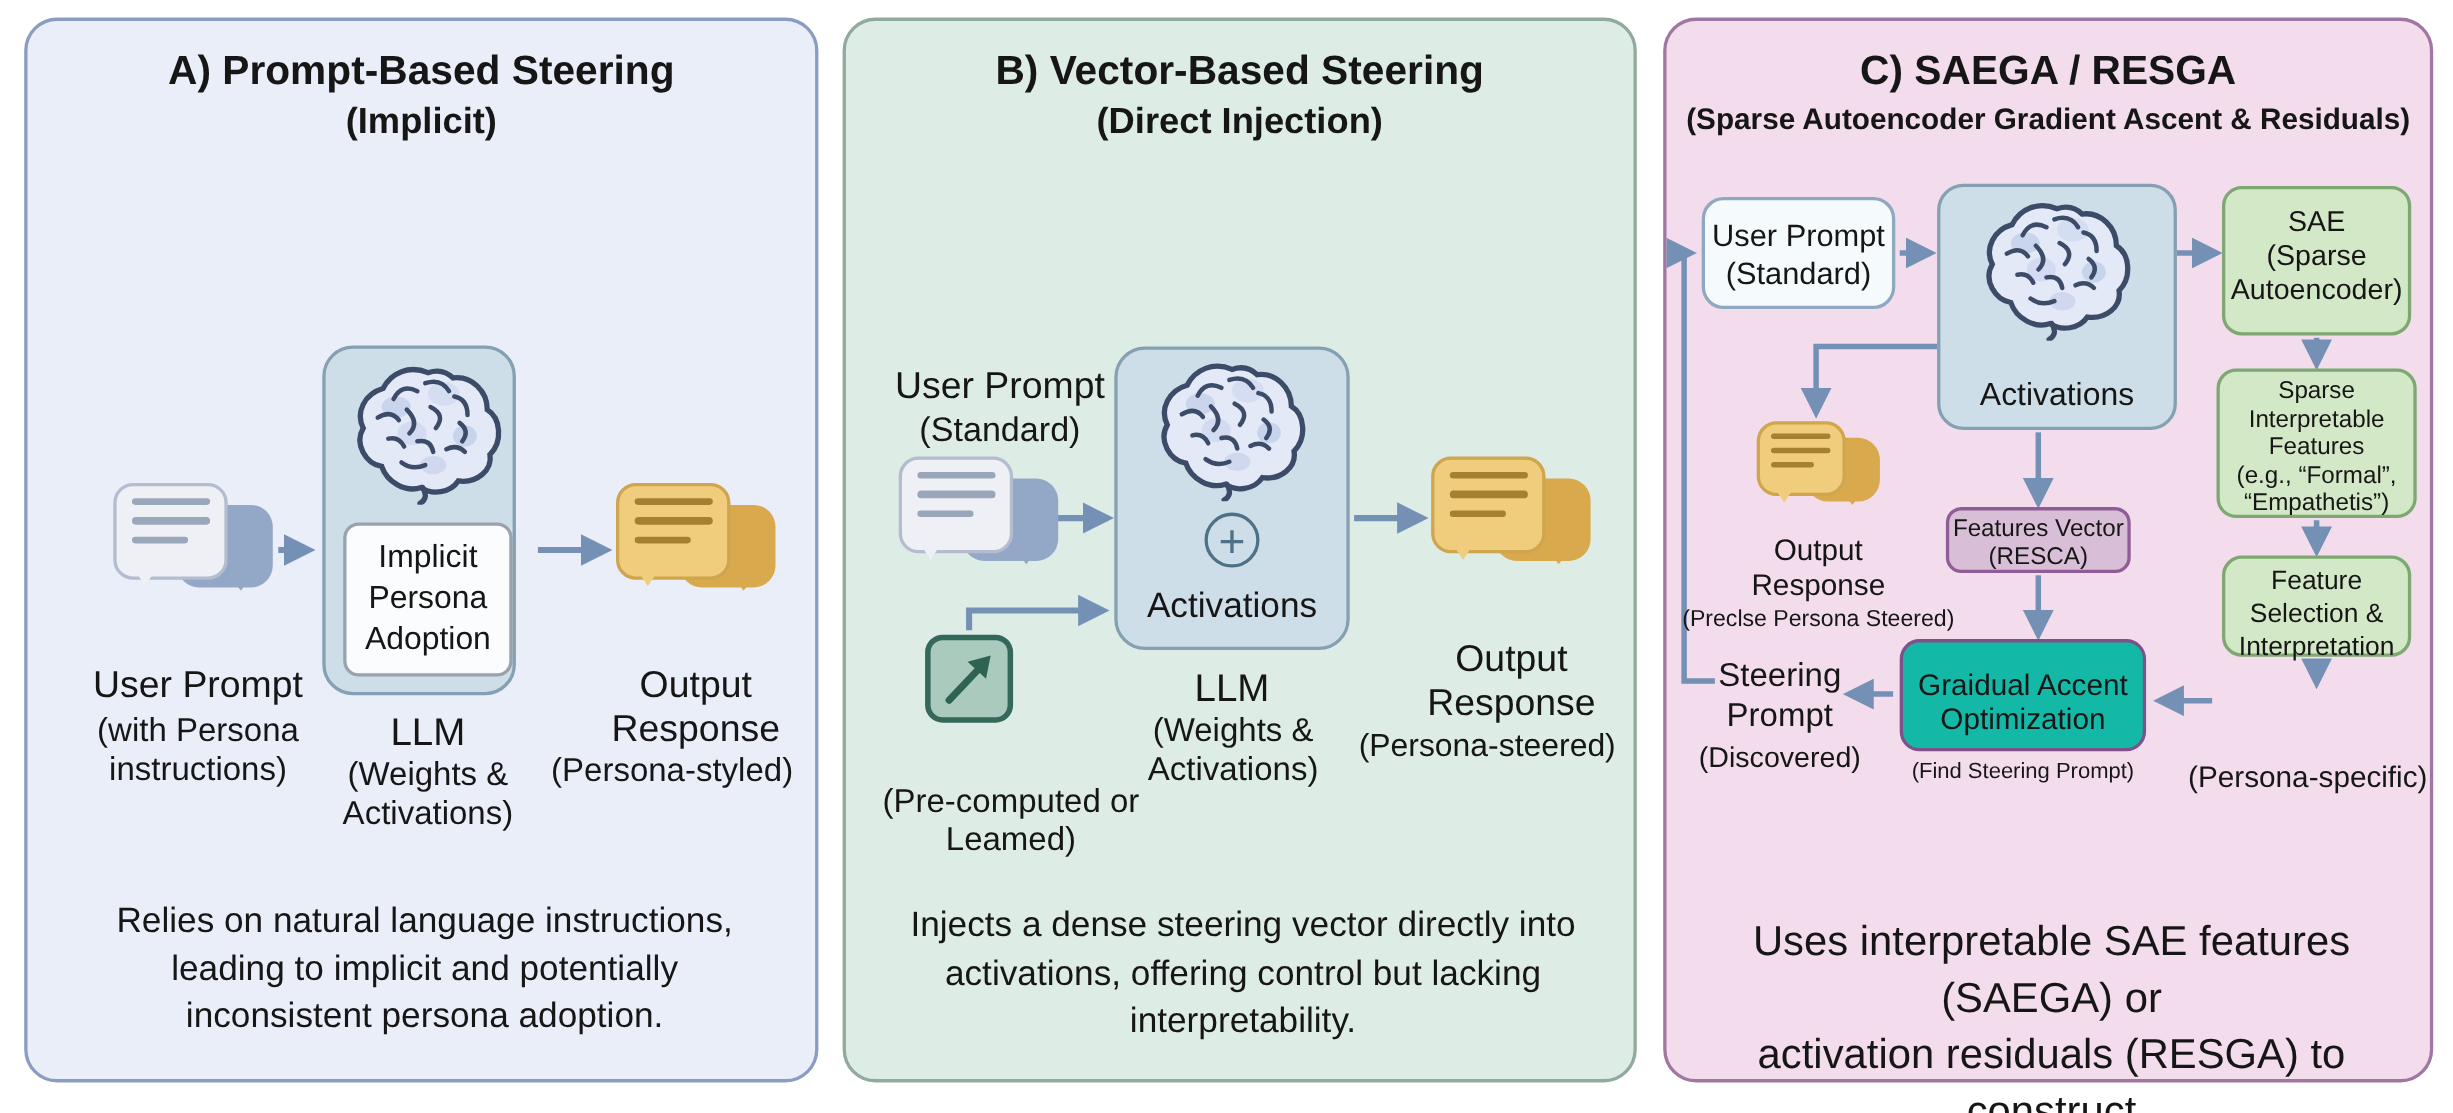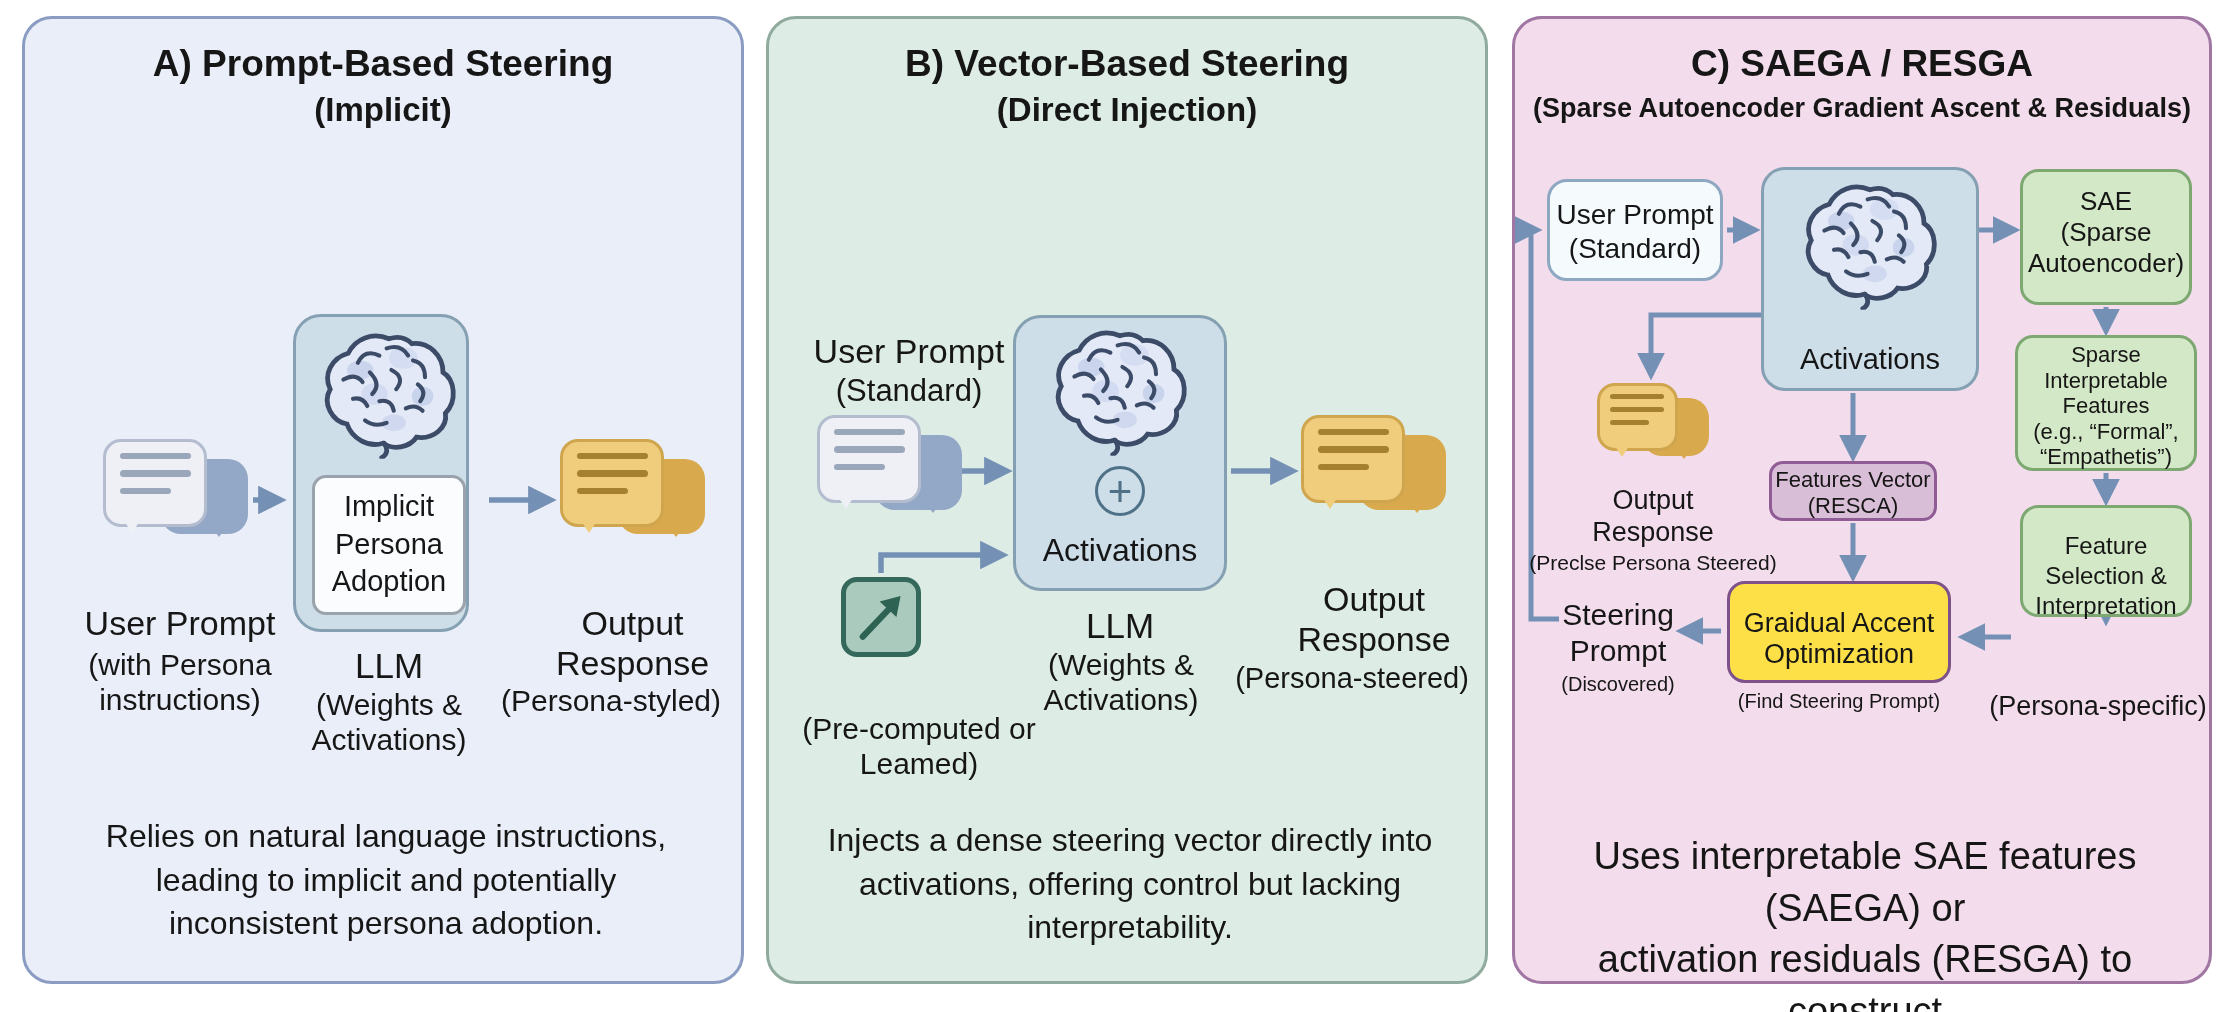--- a/index.html
+++ b/index.html
@@ -16,21 +16,21 @@
   .lbl{position:absolute;text-align:center;white-space:pre-line;line-height:1.18;}
   .desc{position:absolute;text-align:center;white-space:pre-line;font-size:32px;line-height:1.36;}
   .flow{position:absolute;left:0;top:0;pointer-events:none;}
   
   .llmbox{position:absolute;background:#cddee9;border:3px solid #85a0b2;border-radius:28px;box-sizing:border-box;}
   .whitebox{position:absolute;background:#fbfcfd;border:3px solid #9aa2ab;border-radius:14px;
             text-align:center;white-space:pre-line;box-sizing:border-box;}
   .cbox{position:absolute;border-radius:18px;border:3px solid;box-sizing:border-box;
         text-align:center;white-space:pre-line;}
   .cbox.green{background:#d3e8c6;border-color:#7da871;}
-  .cbox.purple{background:#fde047;border-color:#7d5189;}
+  .cbox.purple{background:#14b8a6;border-color:#7d5189;}
   .cbox.white{background:#f5fafd;border-color:#8fa8c2;border-radius:20px;}
   
   .chat{position:absolute;}
   .chat .bb{position:absolute;right:0;top:16%;width:60%;height:62%;border-radius:20px;background:#93a7c7;}
   .chat .bb::after{content:"";position:absolute;right:18%;bottom:-16px;
         border:13px solid transparent;border-top:17px solid #93a7c7;}
   .chat .fb{position:absolute;left:0;top:0;width:72%;height:72%;border-radius:18px;
         background:#eef0f5;border:3px solid #b3bdcf;box-sizing:border-box;}
   .chat .fb::after{content:"";position:absolute;left:15%;bottom:-20px;
         border:11px solid transparent;border-top:17px solid #eef0f5;}
@@ -240,38 +240,38 @@
     <div class="cbox green" style="left:505px;top:150px;width:172px;height:136px;font-size:26px;line-height:1.2;padding-top:14px;">SAE
 (Sparse
 Autoencoder)</div>
 
     <div class="cbox green" style="left:500px;top:316px;width:182px;height:136px;font-size:22px;line-height:1.16;padding-top:4px;">Sparse
 Interpretable
 Features
 (e.g., “Formal”,
 “Empathetis”)</div>
 
-    <div class="cbox green" style="left:505px;top:486px;width:172px;height:112px;font-size:24px;line-height:1.25;padding-top:23px;">Feature
+    <div class="cbox green" style="left:505px;top:486px;width:172px;height:92px;font-size:24px;line-height:1.25;padding-top:5px;">Feature
 Selection &amp;
 Interpretation</div>
 
     <div class="lbl" style="left:470px;top:672px;width:226px;font-size:27px;">(Persona-specific)</div>
 
     <div class="cbox purple" style="left:254px;top:442px;width:168px;height:60px;font-size:22px;line-height:1.2;padding-top:3px;background:#d8bed6;border-color:#8f5c96;border-radius:14px;">Features Vector
 (RESCA)</div>
 
     <div class="cbox purple" style="left:212px;top:562px;width:224px;height:102px;padding-top:6px;">
       <div style="font-size:27px;line-height:1.15;white-space:pre-line;">Graidual Accent
 Optimization</div>
       <div style="font-size:20px;margin-top:2px;">(Find Steering Prompt)</div>
     </div>
 
     <div class="lbl" style="left:28px;top:578px;width:150px;font-size:30px;line-height:1.2;">Steering
 Prompt</div>
-    <div class="lbl" style="left:8px;top:654px;width:190px;font-size:20px;">(Discovered)</div>
+    <div class="lbl" style="left:8px;top:654px;width:190px;font-size:26px;">(Discovered)</div>
 
     <div class="chat gold" style="left:82px;top:364px;width:112px;height:94px;">
       <div class="bb"></div>
       <div class="fb">
         <div class="ln"></div>
           <div class="ln"></div>
           <div class="ln s"></div>
       </div>
     </div>
     <div class="lbl" style="left:18px;top:466px;width:240px;font-size:27px;">Output

